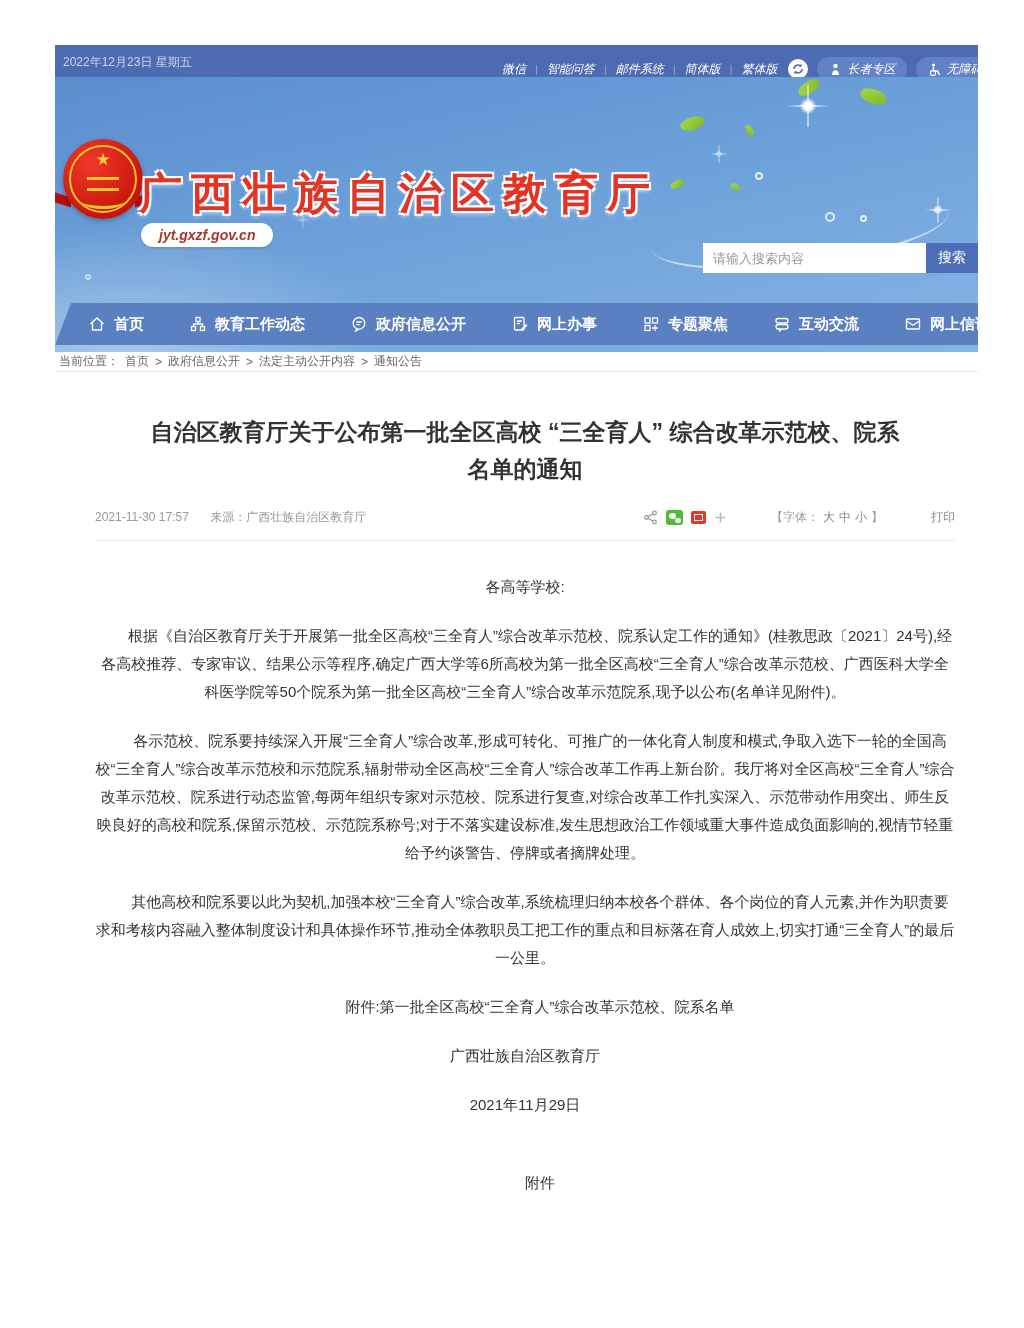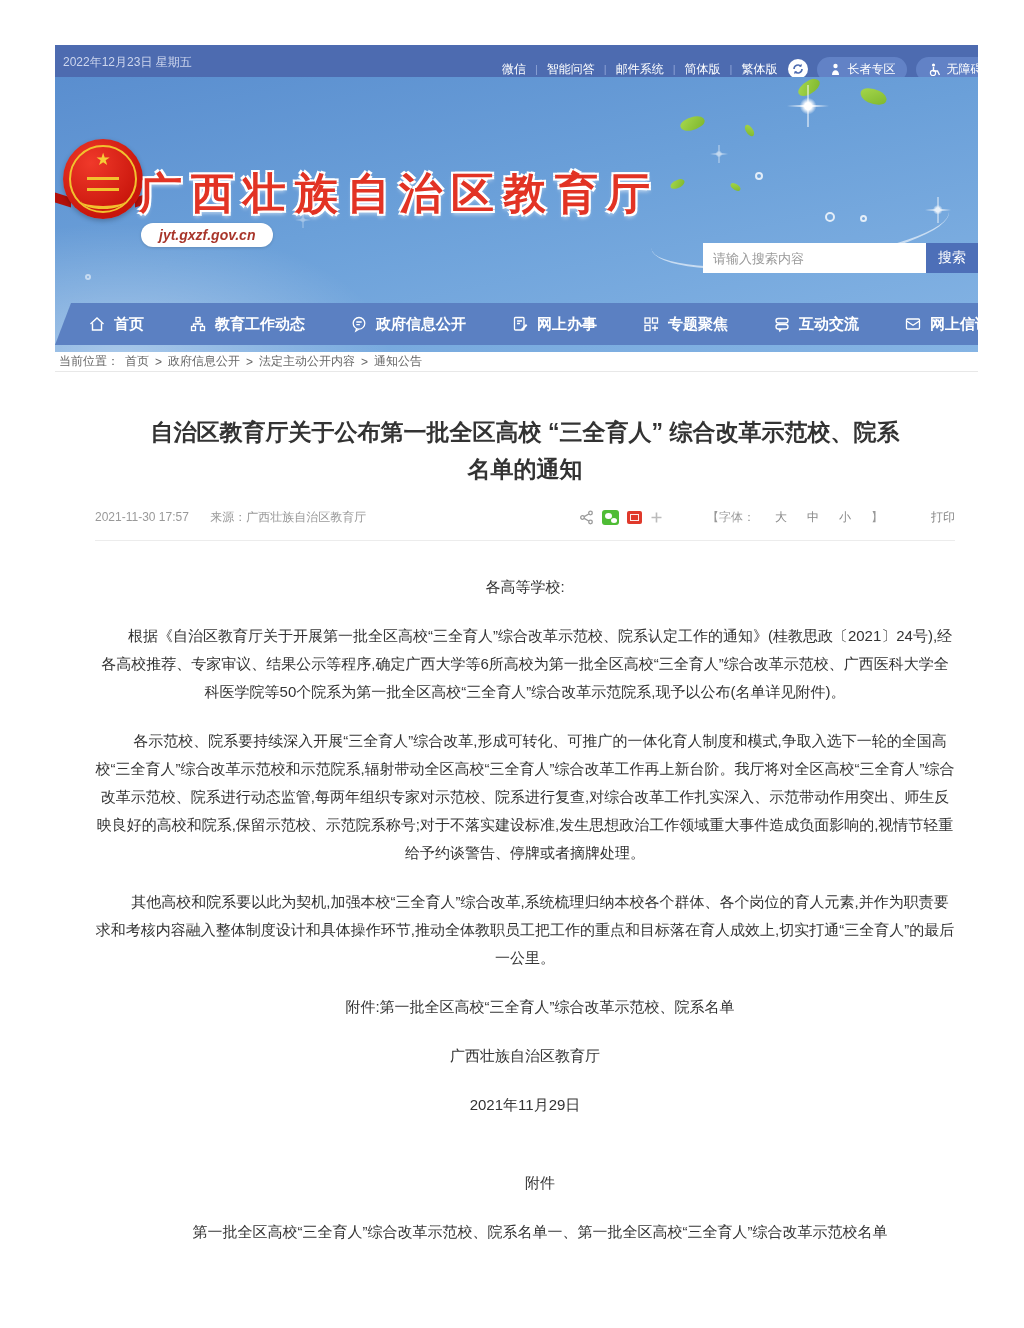--- a/index.html
+++ b/index.html
@@ -6,21 +6,21 @@
   html,body { width:1024px; height:1328px; background:#fff; overflow:hidden;
               font-family:"Liberation Sans", sans-serif; }
 
   .site { position:absolute; left:55px; top:45px; width:923px; bottom:0;
           overflow:hidden; background:#fff; }
 
   
   .topbar { position:relative; width:1080px; height:32px; background:#4d6bb0; }
   .topbar-date { position:absolute; left:8px; top:9px; font-size:12px; color:#cdd6ee; }
   .topbar-right { position:absolute; left:447px; top:0; height:48px; display:flex;
-                  align-items:center; gap:9px; white-space:nowrap; }
+                  align-items:center; gap:9px; white-space:nowrap;font-style:italic; }
   .toplink { color:#fff; font-size:12px; cursor:pointer; }
   .topdiv { color:#8ea4d6; font-size:11px; }
   .cycle-ic { width:20px; height:20px; border-radius:50%; background:#fff;
               display:flex; align-items:center; justify-content:center; margin-left:2px; }
   .pill { display:flex; align-items:center; gap:5px; background:#6282c6;
           border-radius:13px; padding:4px 12px; color:#fff; font-size:12px; cursor:pointer; }
 
   
   .banner { position:relative; width:923px; height:275px; overflow:hidden;
             background:linear-gradient(168deg,#5a8ecf 0%,#6ba0d9 45%,#85b4e4 100%); }
@@ -96,21 +96,21 @@
   .meta-left span { margin-right:18px; }
   .meta-right { display:flex; align-items:center; gap:8px; }
   .share-ic { cursor:pointer; display:flex; align-items:center; }
   .wx { width:17px; height:15px; background:#4fbc35; border-radius:3px; position:relative; cursor:pointer; }
   .wx::before { content:""; position:absolute; left:3px; top:3px; width:7px; height:6px;
          background:#fff; border-radius:50%; }
   .wx::after { content:""; position:absolute; right:2px; bottom:2px; width:6px; height:5px;
          background:#fff; border-radius:50%; }
   .tt { width:15px; height:13px; background:#e0392b; border-radius:2px; position:relative; cursor:pointer; }
   .tt::before { content:""; position:absolute; inset:3px; border:1px solid rgba(255,255,255,.9); }
-  .fontsel { margin-left:36px; display:flex; gap:20px; color:#999; }
+  .fontsel { margin-left:36px; display:flex; gap:4px; color:#999; }
   .fontsel .fs { cursor:pointer; color:#888; }
   .print { margin-left:40px; color:#888; cursor:pointer; }
 
   .article-body { margin-top:32px; font-size:15px; line-height:28px; color:#333; }
   .article-body p { margin:0 0 21px;text-align:center; }
   .indent { text-indent:2em; }
   .center { text-align:center; }
   .appendix-label { margin-top:50px !important; }
 </style>
 </head>
@@ -312,17 +312,16 @@
 
     <div class="article-body">
       <p>各高等学校:</p>
       <p class="indent">根据《自治区教育厅关于开展第一批全区高校“三全育人”综合改革示范校、院系认定工作的通知》(桂教思政〔2021〕24号),经各高校推荐、专家审议、结果公示等程序,确定广西大学等6所高校为第一批全区高校“三全育人”综合改革示范校、广西医科大学全科医学院等50个院系为第一批全区高校“三全育人”综合改革示范院系,现予以公布(名单详见附件)。</p>
       <p class="indent">各示范校、院系要持续深入开展“三全育人”综合改革,形成可转化、可推广的一体化育人制度和模式,争取入选下一轮的全国高校“三全育人”综合改革示范校和示范院系,辐射带动全区高校“三全育人”综合改革工作再上新台阶。我厅将对全区高校“三全育人”综合改革示范校、院系进行动态监管,每两年组织专家对示范校、院系进行复查,对综合改革工作扎实深入、示范带动作用突出、师生反映良好的高校和院系,保留示范校、示范院系称号;对于不落实建设标准,发生思想政治工作领域重大事件造成负面影响的,视情节轻重给予约谈警告、停牌或者摘牌处理。</p>
       <p class="indent">其他高校和院系要以此为契机,加强本校“三全育人”综合改革,系统梳理归纳本校各个群体、各个岗位的育人元素,并作为职责要求和考核内容融入整体制度设计和具体操作环节,推动全体教职员工把工作的重点和目标落在育人成效上,切实打通“三全育人”的最后一公里。</p>
       <p class="indent">附件:第一批全区高校“三全育人”综合改革示范校、院系名单</p>
       <p class="center">广西壮族自治区教育厅</p>
       <p class="center">2021年11月29日</p>
       <p class="indent appendix-label">附件</p>
-      <p class="indent">第一批全区高校“三全育人”综合改革示范校、院系名单一、第一批全区高校“三全育人”综合改革示范校名单</p>
     </div>
   </div>
 
 </div>
 
 </body></html>

